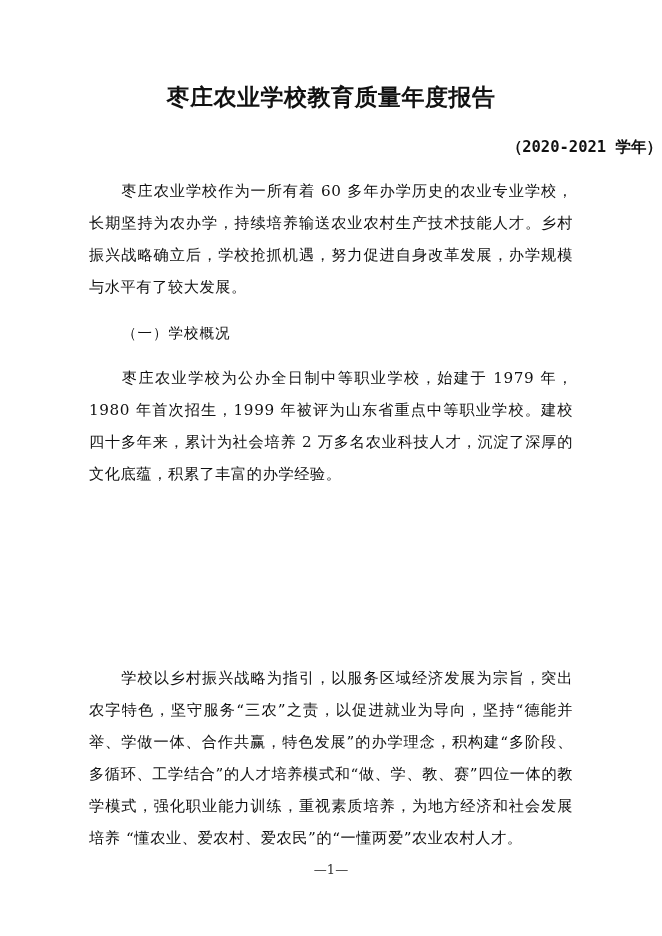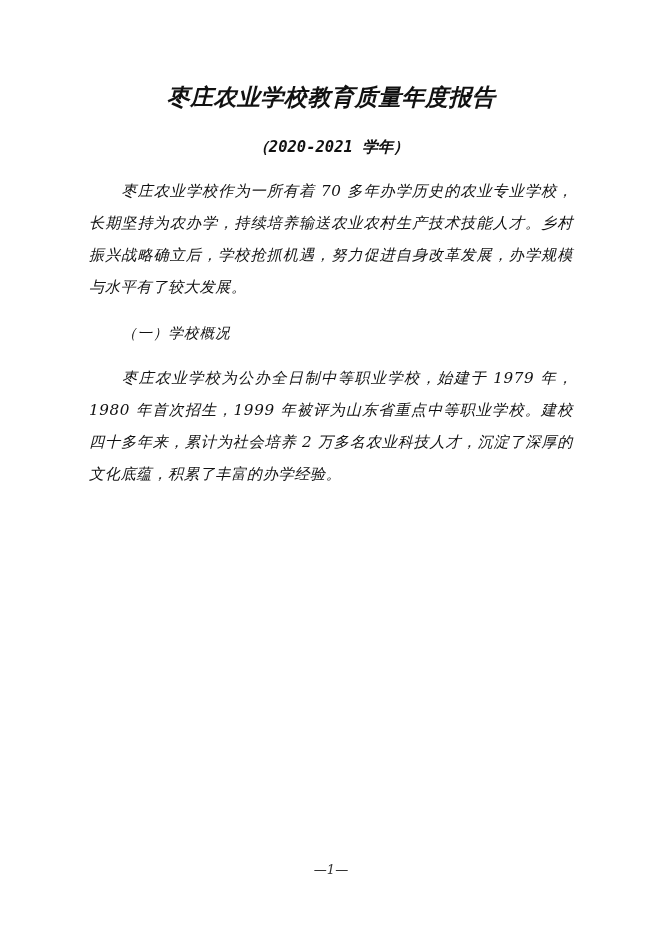--- a/index.html
+++ b/index.html
@@ -1,41 +1,42 @@
 <!DOCTYPE html>
 <html><head>
 <meta charset="utf-8">
 <style>
   html, body { margin: 0; padding: 0; background: #ffffff; }
   body { width: 662px; height: 936px; position: relative; overflow: hidden;
          font-family: "DejaVu Serif", "Liberation Serif", serif; color: #111; }
-  .page { position: absolute; left: 0; top: 0; width: 662px; height: 717px; font-style: italic; }
+  .page { position: absolute; left: 0; top: 0; width: 662px; height: 717px; }
   .title { position: absolute; left: 0; width: 662px; top: 82px; text-align: center;
            font-family: "DejaVu Sans", sans-serif; font-weight: bold; font-size: 23px;
            letter-spacing: 0.5px; }
-  .subtitle { position: absolute; left: 0; width: 662px; top: 137px; text-align: center;
+  .subtitle { position: absolute; left: 0; width: 662px; top: 137px; text-align: right;
               font-family: "DejaVu Sans Mono", "Liberation Mono", monospace; font-weight: bold; font-size: 15.5px; }
   .para { position: absolute; left: 89px; width: 484px; font-size: 15.2px; line-height: 32px;
           text-align: justify; text-align-last: left; letter-spacing: 0.6px; }
   .para .indent { display: inline-block; width: 32px; }
   .h1 { position: absolute; left: 122px; top: 305px; font-family: "DejaVu Sans", sans-serif;
         font-weight: bold; font-size: 17.5px; }
   .h2 { position: absolute; left: 122px; top: 324px; font-size: 14.5px; letter-spacing: 1px; }
   .footer { position: absolute; left: 0; width: 662px; top: 862px; text-align: center;
             font-size: 13px; color: #333; }
 </style>
 </head>
 <body>
 
 <div class="page">
   <div class="title">枣庄农业学校教育质量年度报告</div>
   <div class="subtitle">（2020-2021 学年）</div>
 
-  <div class="para" style="top:175px"><span class="indent"></span><span>枣庄农业学校作为一所有着 70 多年办学历史的农业专业学校，长期坚持为农办学，持续培养输送农业农村生产技术技能人才。乡村振兴战略确立后，学校抢抓机遇，努力促进自身改革发展，办学规模与水平有了较大发展。</span></div>
+  <div class="para" style="top:175px"><span class="indent"></span><span>枣庄农业学校作为一所有着 60 多年办学历史的农业专业学校，长期坚持为农办学，持续培养输送农业农村生产技术技能人才。乡村振兴战略确立后，学校抢抓机遇，努力促进自身改革发展，办学规模与水平有了较大发展。</span></div>
 
   <div class="h2">（一）学校概况</div>
 
   <div class="para" style="top:362px"><span class="indent"></span><span>枣庄农业学校为公办全日制中等职业学校，始建于 1979 年，1980 年首次招生，1999 年被评为山东省重点中等职业学校。建校四十多年来，累计为社会培养 2 万多名农业科技人才，沉淀了深厚的文化底蕴，积累了丰富的办学经验。</span></div>
 
 
+  <div class="para" style="top:662px"><span class="indent"></span><span>学校以乡村振兴战略为指引，以服务区域经济发展为宗旨，突出农字特色，坚守服务“三农”之责，以促进就业为导向，坚持“德能并举、学做一体、合作共赢，特色发展”的办学理念，积构建“多阶段、多循环、工学结合”的人才培养模式和“做、学、教、赛”四位一体的教学模式，强化职业能力训练，重视素质培养，为地方经济和社会发展培养 “懂农业、爱农村、爱农民”的“一懂两爱”农业农村人才。</span></div>
 
   <div class="footer">—1—</div>
 </div>
 
 </body></html>

